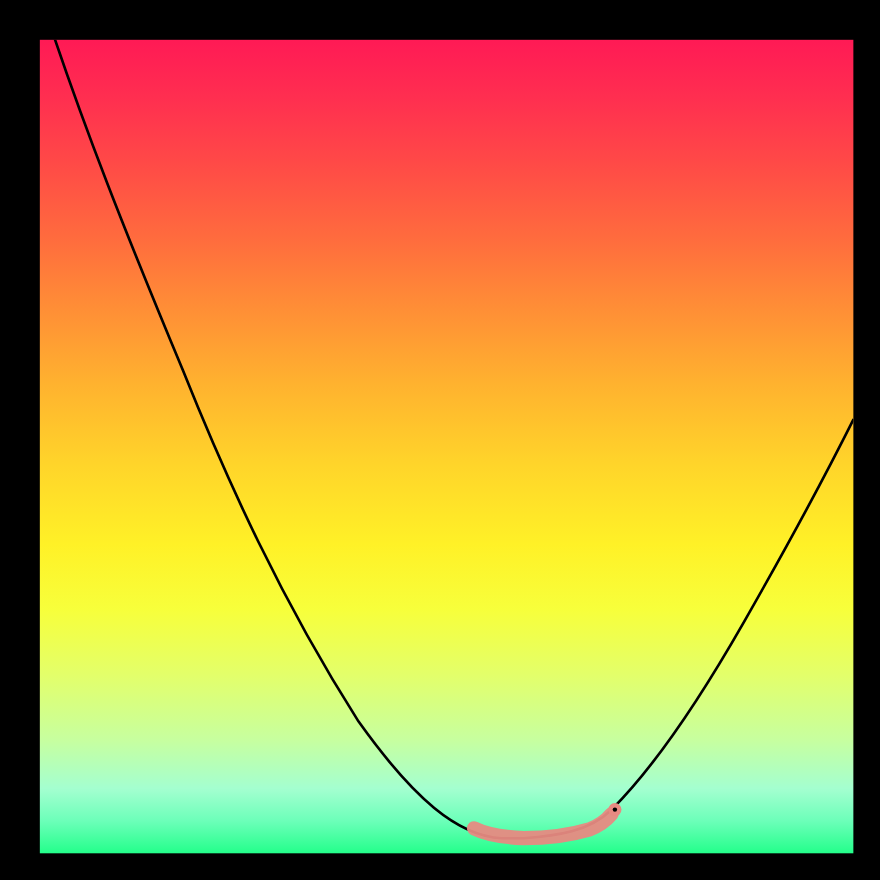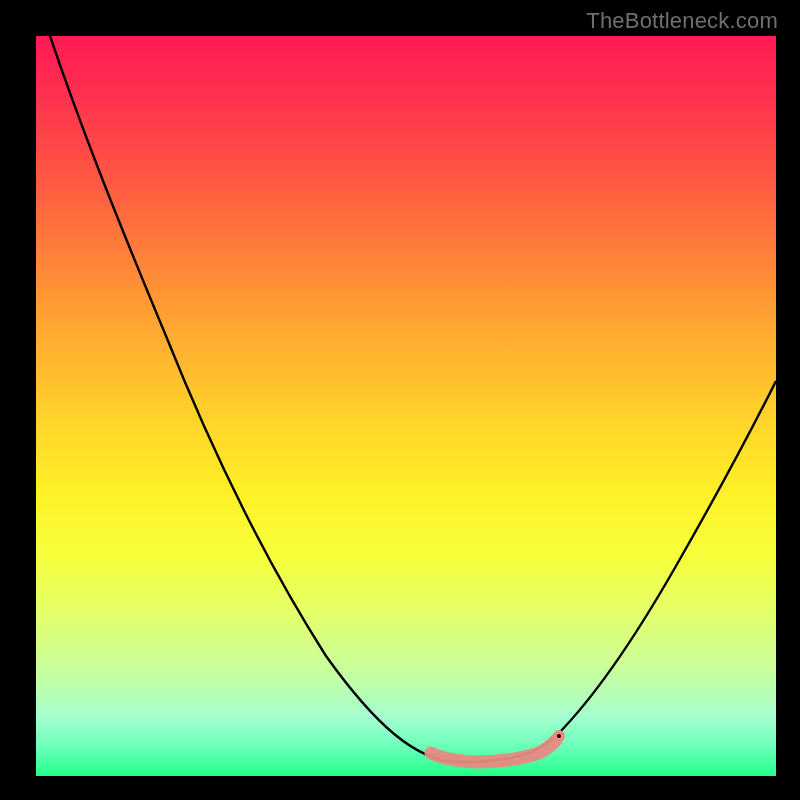--- a/index.html
+++ b/index.html
@@ -80,14 +80,13 @@
                C 680 460, 715 395, 740 345" fill="none" stroke="#000" stroke-width="2.4"></path>
       <path d="M 395 717
                C 405 722, 420 725, 440 726
                C 460 726, 480 724, 500 718
                C 510 714, 515 710, 520 704" fill="none" stroke="#e78a82" stroke-width="13" stroke-linecap="round" opacity="0.95"></path>
       <circle cx="523" cy="700" r="6" fill="#e78a82"></circle>
       <circle cx="523" cy="700" r="2" fill="#000"></circle>
     </svg>
   </div>
 
-  <div class="attribution">TheBottleneck.com</div>
 </div>
 
 </body></html>

